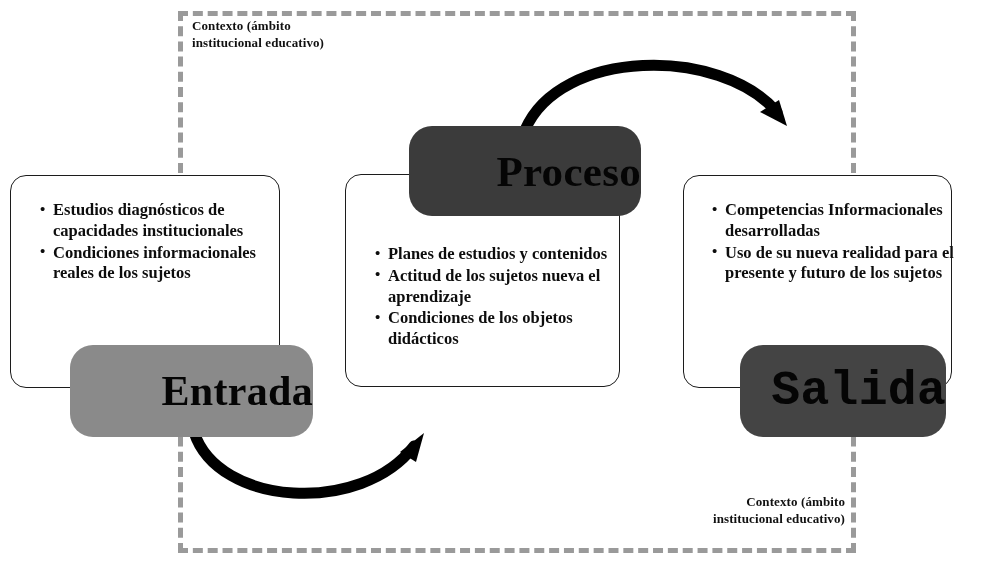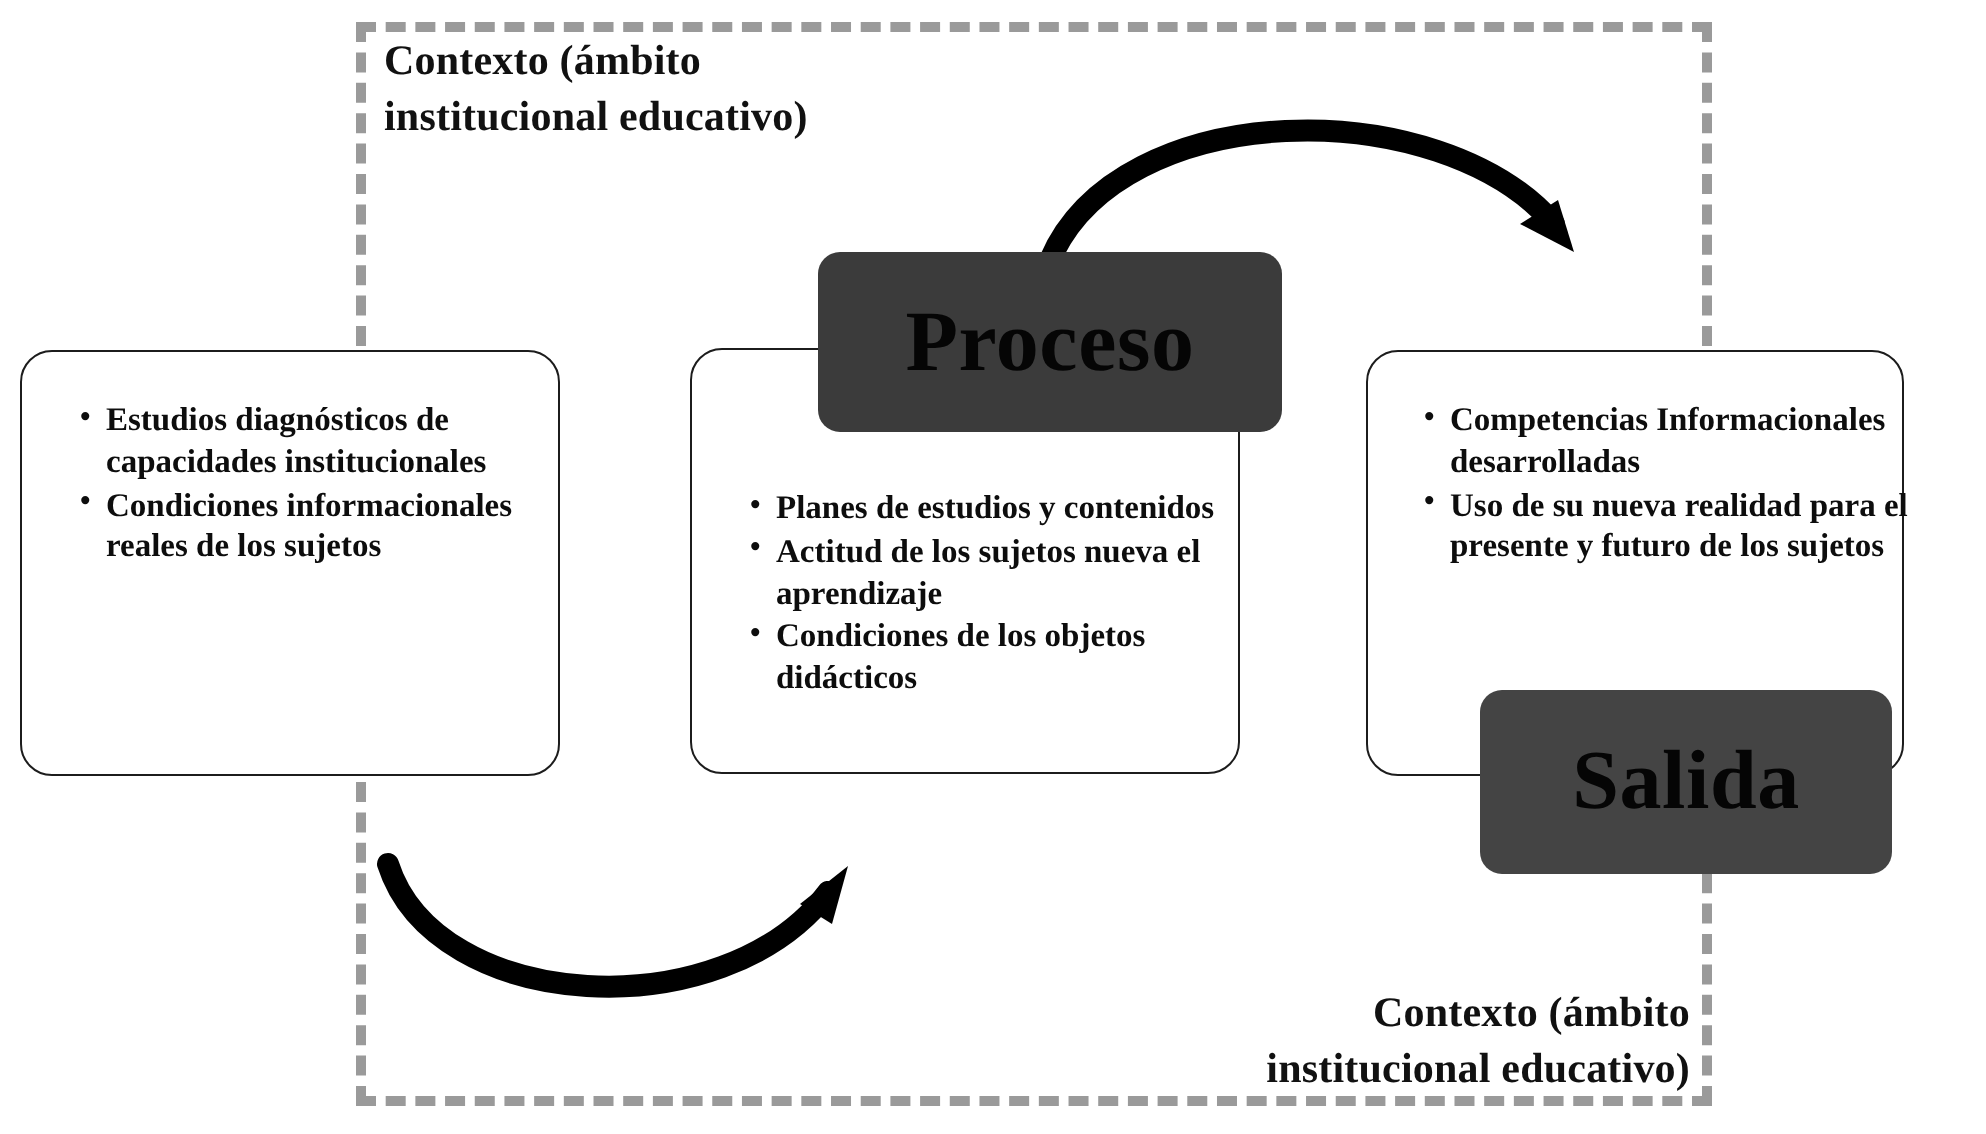--- a/index.html
+++ b/index.html
@@ -27,21 +27,21 @@
     height: 542px;
     border: 5px dashed #9a9a9a;
     box-sizing: border-box;
     background: transparent;
   }
 
   
   .context-label {
     position: absolute;
     font-weight: bold;
-    font-size: 21px;
+    font-size: 13px;
     line-height: 1.32;
     color: #111111;
     letter-spacing: 0.1px;
     white-space: pre-line;
   }
   .context-label.top {
     left: 192px;
     top: 17px;
     text-align: left;
   }
@@ -85,42 +85,43 @@
     top: -0.5px;
     font-size: 15px;
   }
   .panel-left .bullets  { position: absolute; left: 13px;  top: 8px;  width: 248px; }
   .panel-mid .bullets   { position: absolute; left: 13px;  top: 53px; width: 252px; }
   .panel-right .bullets { position: absolute; left: 12px;  top: 8px;  width: 248px; }
 
   
   .chip {
     position: absolute;
-    border-radius: 11px;
+    border-radius: 23px;
     display: flex;
     align-items: center;
-    justify-content: center;
+    justify-content: flex-end;
     font-weight: bold;
     color: #050505;
     letter-spacing: 0.3px;
   }
   .chip-proceso {
     left: 409px; top: 126px; width: 232px; height: 90px;
     background: #3b3b3b;
     font-size: 43px;
   }
   .chip-entrada {
     left: 70px; top: 345px; width: 243px; height: 92px;
     background: #8a8a8a;
     font-size: 42px;
   }
   .chip-salida {
     left: 740px; top: 345px; width: 206px; height: 92px;
     background: #444444;
-    font-size: 42px;
+    font-size: 48px;
+    font-family: Liberation Mono, monospace;
   }
 
   .arrow-layer {
     position: absolute;
     left: 0; top: 0;
     width: 993px;
     height: 567px;
     pointer-events: none;
   }
 </style>
@@ -169,18 +170,21 @@
     <g>
       <path d="M 194 432 C 218 507 362 515 414 446" fill="none" stroke="#000000" stroke-width="11" stroke-linecap="round"></path>
       <path d="M 424 433 L 400 452 L 416 462 Z" fill="#000000"></path>
     </g>
   </svg>
 
   <div class="chip chip-proceso">
     <span>Proceso</span>
   </div>
 
+  <div class="chip chip-entrada">
+    <span>Entrada</span>
+  </div>
 
   <div class="chip chip-salida">
     <span>Salida</span>
   </div>
 
 </div>
 
 </body></html>

